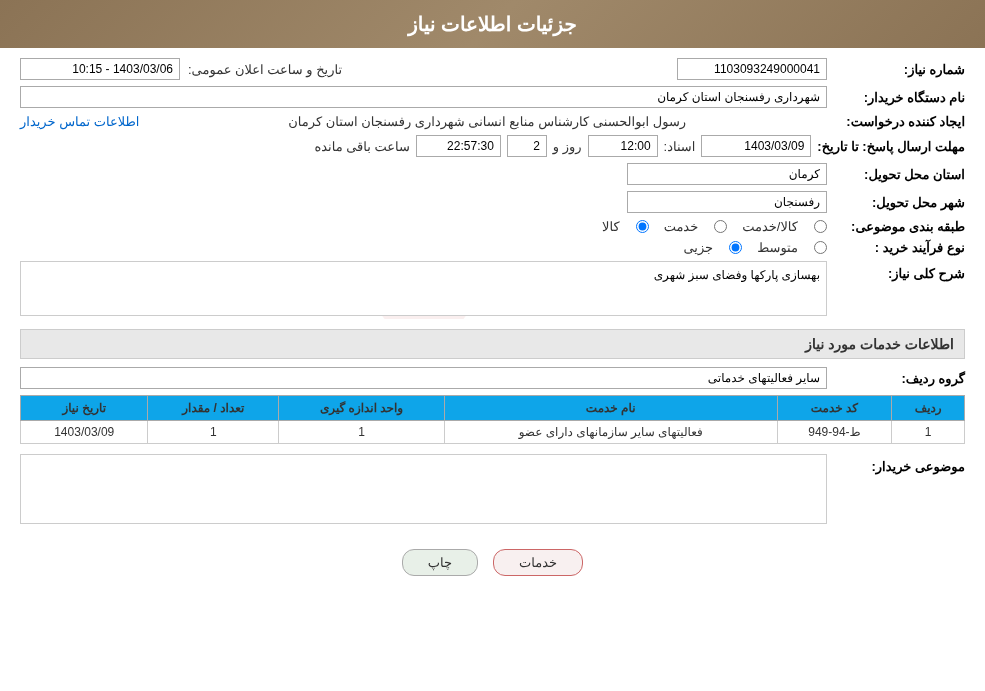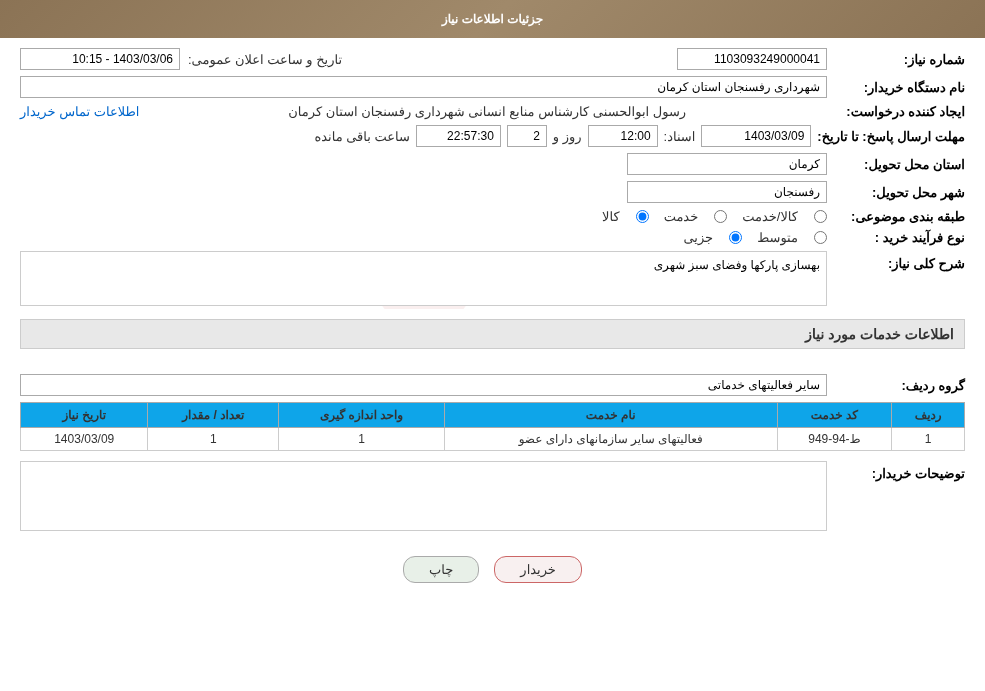--- a/index.html
+++ b/index.html
@@ -14,21 +14,21 @@
       max-width: 985px;
       margin: 0 auto;
       background: #fff;
       min-height: 691px;
     }
     .header-bar {
       background: linear-gradient(135deg, #8B7355 0%, #A0896A 50%, #8B7355 100%);
       color: #fff;
       text-align: center;
       padding: 12px 20px;
-      font-size: 12px;
+      font-size: 20px;
       font-weight: bold;
       letter-spacing: 1px;
     }
     .main-content {
       padding: 10px 20px;
       background: #fff;
     }
     .form-row {
       display: flex;
       align-items: center;
@@ -86,21 +86,21 @@
       display: flex;
       align-items: center;
       gap: 16px;
     }
     .section-title {
       background: #e8e8e8;
       border: 1px solid #ccc;
       padding: 6px 10px;
       font-weight: bold;
       text-align: right;
-      margin-bottom: 25px;
+      margin-bottom: 8px;
       font-size: 14px;
       color: #333;
     }
     .table-container {
       margin-bottom: 10px;
     }
     table {
       width: 100%;
       border-collapse: collapse;
       font-size: 12px;
@@ -290,25 +290,25 @@
             <td>فعالیتهای سایر سازمانهای دارای عضو</td>
             <td>1</td>
             <td>1</td>
             <td>1403/03/09</td>
           </tr>
         </tbody>
       </table>
     </div>
 
     <div style="display:flex; align-items:flex-start; gap:8px; margin-bottom:10px;">
-      <span class="form-label form-label-bold" style="padding-top:5px;">توضیحات خریدار:</span>
+      <span class="form-label form-label-bold" style="padding-top:5px;">موضوعی خریدار:</span>
       <div style="flex:1;">
         <textarea class="buyer-notes-box" style=""></textarea>
       </div>
     </div>
 
     <div class="buttons-row">
-      <button class="btn btn-back">خریدار</button>
+      <button class="btn btn-back">خدمات</button>
       <button class="btn btn-print">چاپ</button>
     </div>
 
   </div>
 </div>
 
 </body></html>

